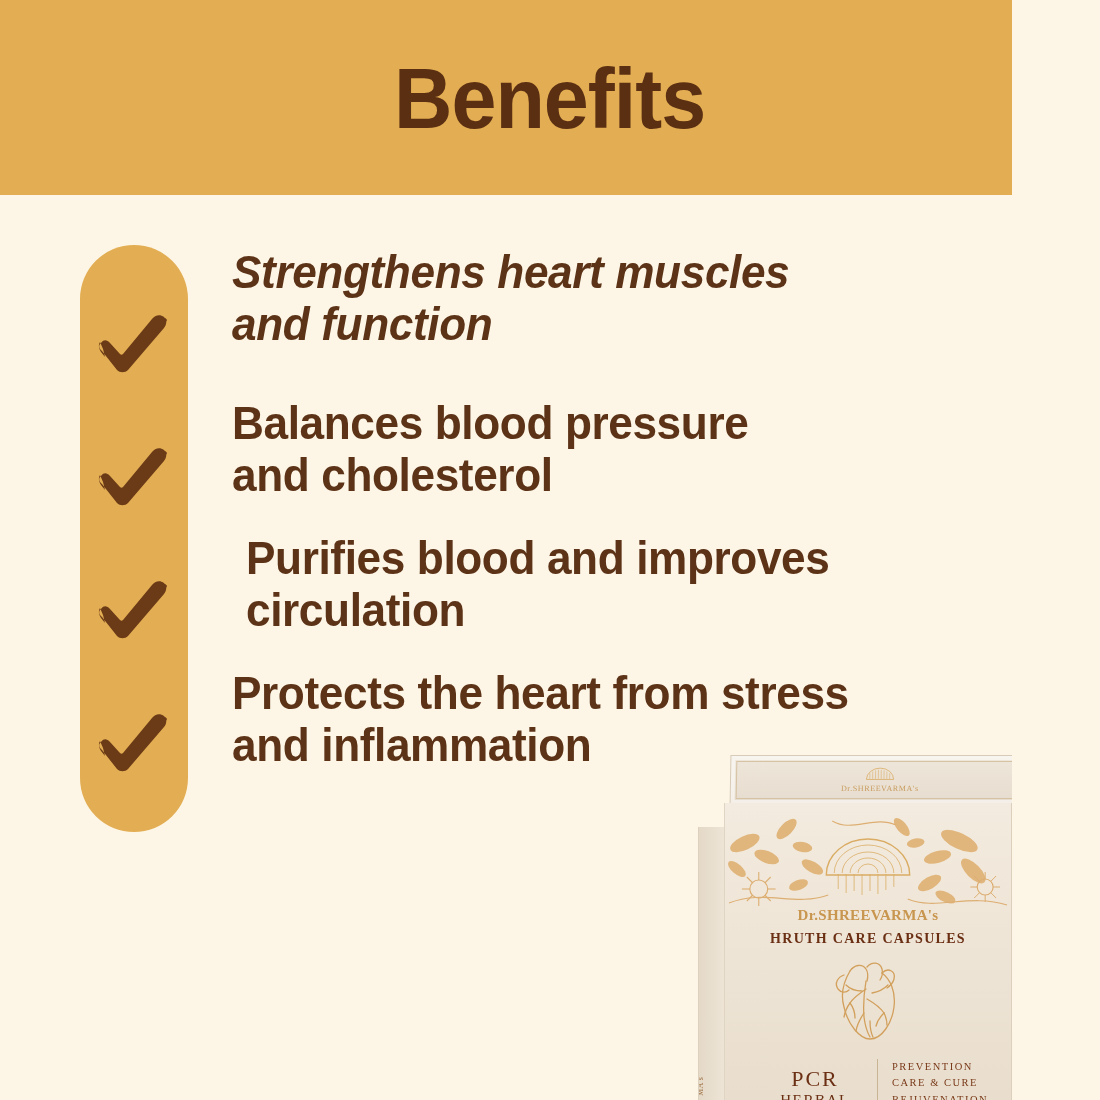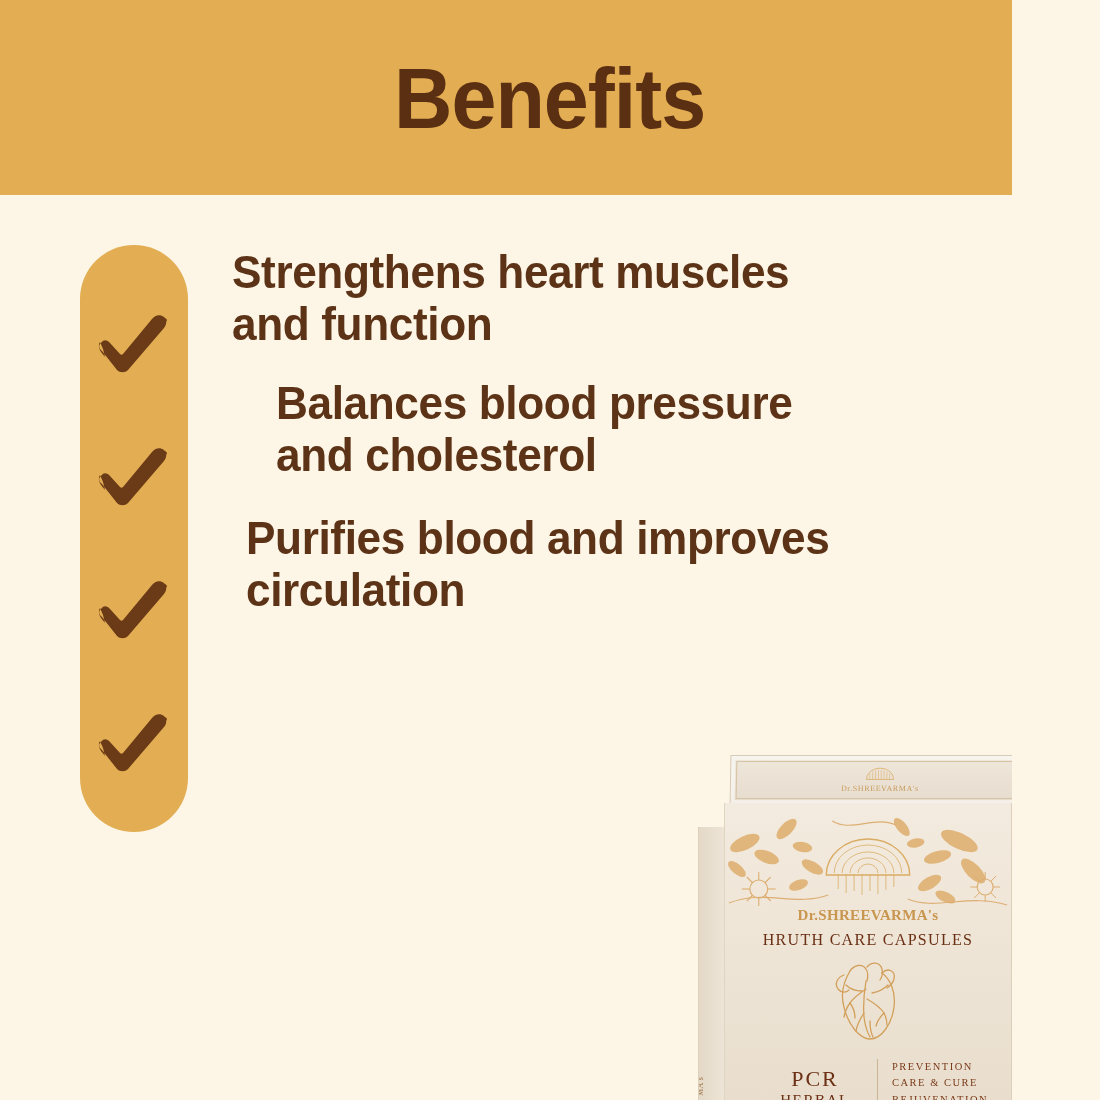--- a/index.html
+++ b/index.html
@@ -56,22 +56,22 @@
     font-family:"Liberation Sans", sans-serif;
     font-weight:700;
     font-size:46px;
     line-height:1.12;
     color:#5C3317;
     letter-spacing:-0.4px;
     transform:scaleX(0.96);
     transform-origin:left center;
     white-space:pre-line;
   }
-  .benefit-item:nth-child(1){ margin-bottom:28px; }
-  .benefit-item:nth-child(2){ margin-bottom:32px;margin-left:44px; }
+  .benefit-item:nth-child(1){ margin-bottom:48px;font-style:italic; }
+  .benefit-item:nth-child(2){ margin-bottom:32px; }
   .benefit-item:nth-child(3){ margin-bottom:32px;margin-left:14px; }
 
   
   .product-box{
     position:absolute; left:694px; top:755px;
     width:406px; height:345px;
   }
   
   .box-lid{
     position:absolute; left:36px; top:0px;
@@ -139,22 +139,23 @@
     position:absolute; left:0; right:0; top:104px;
     text-align:center;
     font-family:"Liberation Serif", serif;
     font-size:15px; letter-spacing:.3px;
     color:#C8964F; font-weight:700;
   }
   .box-product-name{
     position:absolute; left:0; right:0; top:128px;
     text-align:center;
     font-family:"Liberation Serif", serif;
-    font-size:16px; letter-spacing:1.3px;
+    font-size:14px; letter-spacing:1.3px;
     color:#6B2F14;
+    font-weight:bold;
   }
   .heart-art{
     position:absolute; left:50%; top:152px; transform:translateX(-50%);
     width:96px; height:90px;
   }
   .heart-art svg{ display:block; width:100%; height:100%; }
 
   .claims-row{
     position:absolute; left:42px; right:20px; top:252px;
     display:flex; align-items:flex-start; gap:14px;
@@ -211,20 +212,24 @@
         <div class="benefit-text">Strengthens heart muscles
 and function</div>
       </div>
       <div class="benefit-item">
         <div class="benefit-text">Balances blood pressure
 and cholesterol</div>
       </div>
       <div class="benefit-item">
         <div class="benefit-text">Purifies blood and improves
 circulation</div>
+      </div>
+      <div class="benefit-item">
+        <div class="benefit-text">Protects the heart from stress
+and inflammation</div>
       </div>
     </div>
   </div>
 
   <div class="product-box">
 
     <div class="box-shadow"></div>
     <div class="box-edge"></div>
 
     <div class="box-lid">

